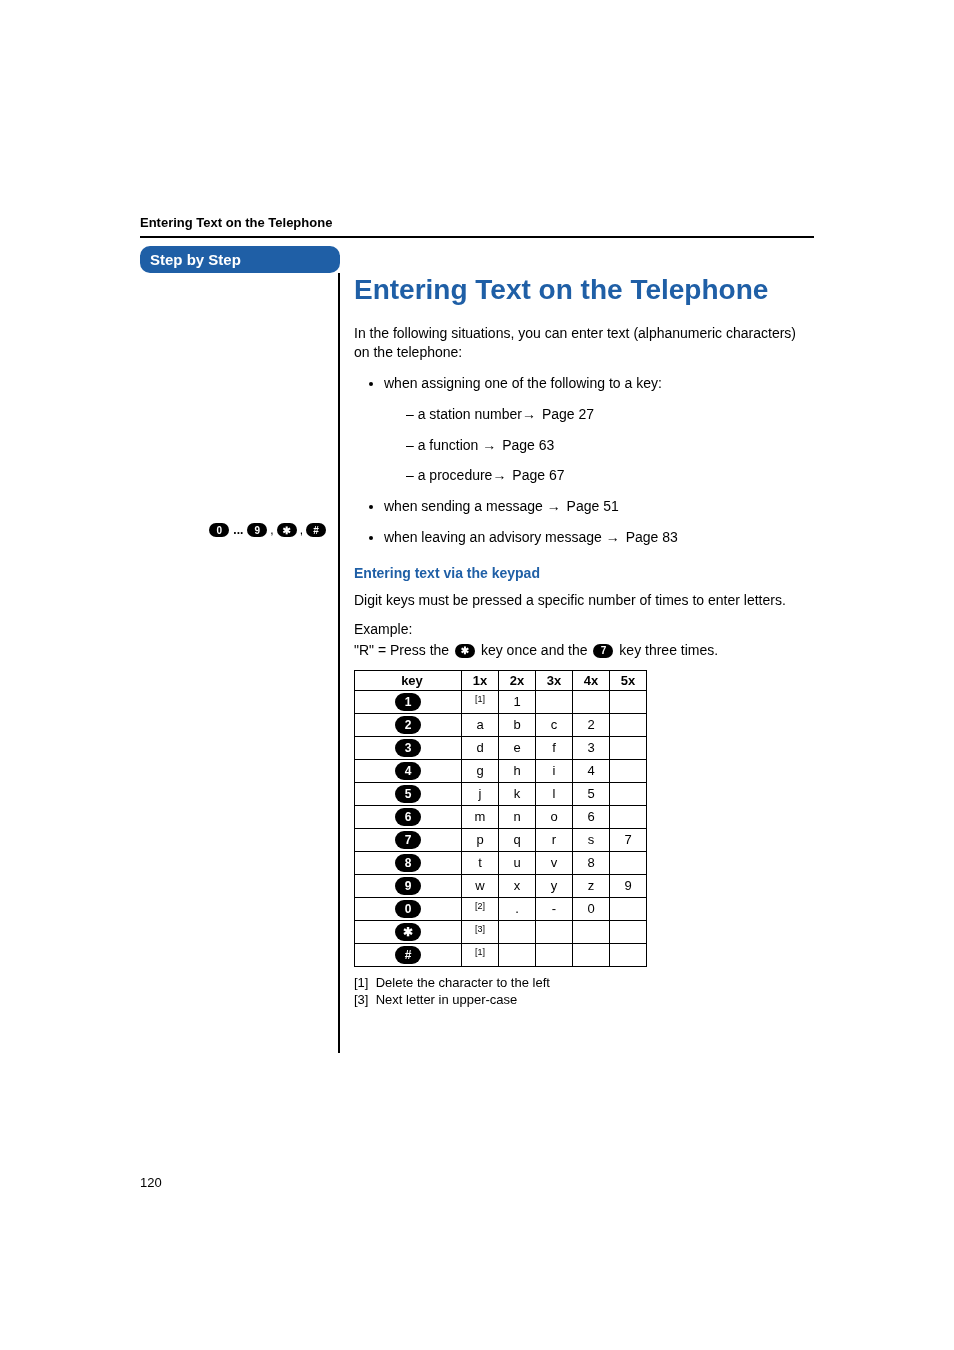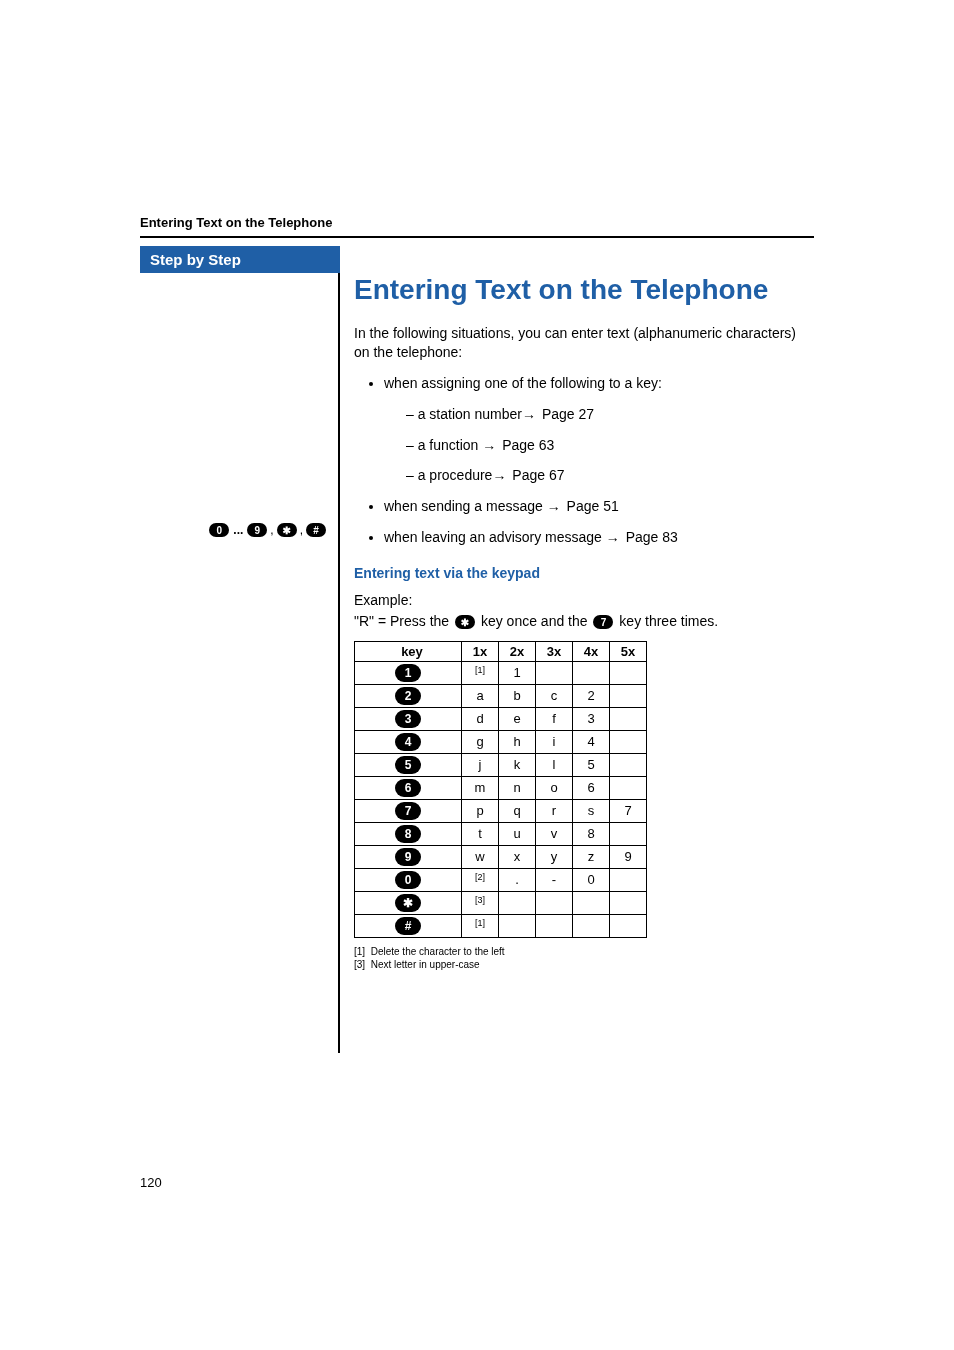--- a/index.html
+++ b/index.html
@@ -36,20 +36,21 @@
   .sidebar {
     width: 200px;
     flex: 0 0 200px;
   }
   .sbs-box {
     background: #1f5fa6;
     color: #fff;
     font-size: 15px;
     font-weight: bold;
     padding: 5px 10px;
+    border-radius: 10px;
   }
   .sidebar-inner {
     border-right: 2px solid #000;
     padding: 8px 6px 8px 0;
     min-height: 780px;
     box-sizing: border-box;
   }
   .key-icons {
     display: flex;
     align-items: center;
@@ -133,21 +134,21 @@
     border: 1px solid #000;
     text-align: center;
     font-size: 13px;
     padding: 2px 4px;
   }
   table.keymap th { font-weight: bold; }
   table.keymap th.kh { width: 90px; padding-left: 12px; }
   table.keymap th.ch { width: 28px; }
   table.keymap td.keycell { padding: 2px 4px; }
   .sup { font-size: 9px; vertical-align: super; }
-  .footnotes { font-size: 10px; margin-top: 8px;}
+  .footnotes { font-size: 13px; margin-top: 8px;}
   .footnotes div { margin-bottom: 2px; }
   .pagenum {
     position: absolute;
     bottom: 160px;
     left: 140px;
     font-size: 13px;
     font-weight: normal;
   }
 </style>
 </head>
@@ -201,20 +202,21 @@
           </li>
           <li>
             <span>when leaving an advisory message </span><span class="ref-arrow">→</span> <span>Page 83</span>
           </li>
         </ul>
       </div>
 
       <h3 class="sub-head">Entering text via the keypad</h3>
 
       <div class="body-text">
+        <p>Digit keys must be pressed a specific number of times to enter letters.</p>
       </div>
 
       <div class="body-text example">
         <p>Example:</p>
         <p>
           <span>"R" = Press the </span>
           <span class="inline-pill">✱</span>
           <span> key once and the </span>
           <span class="inline-pill">7</span>
           <span> key three times.</span>

